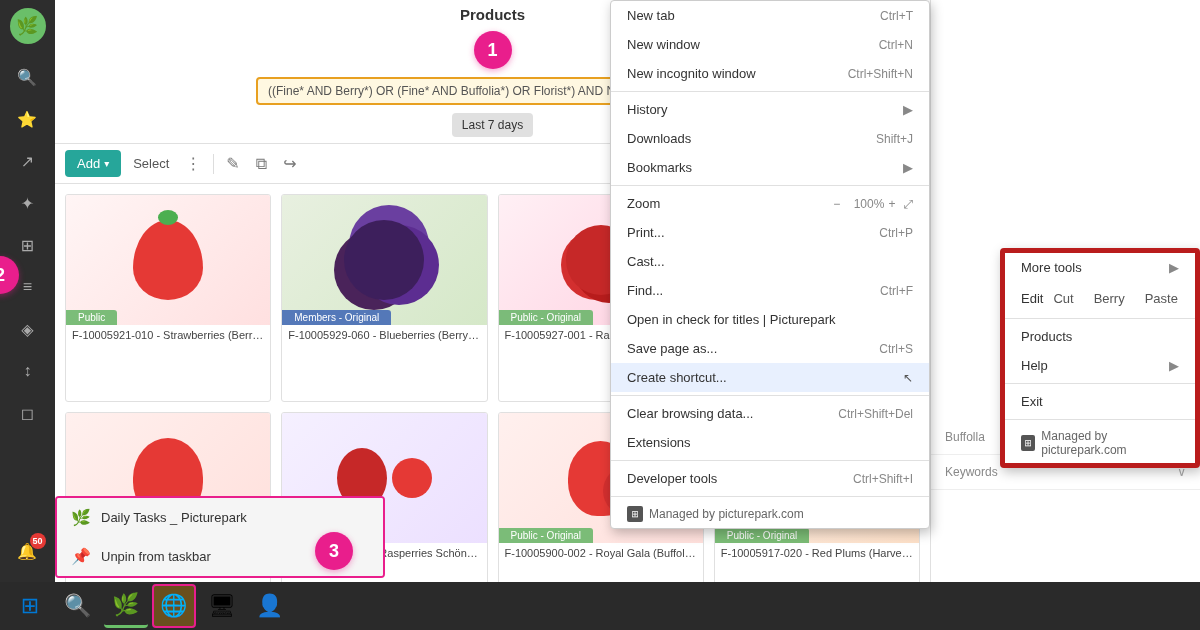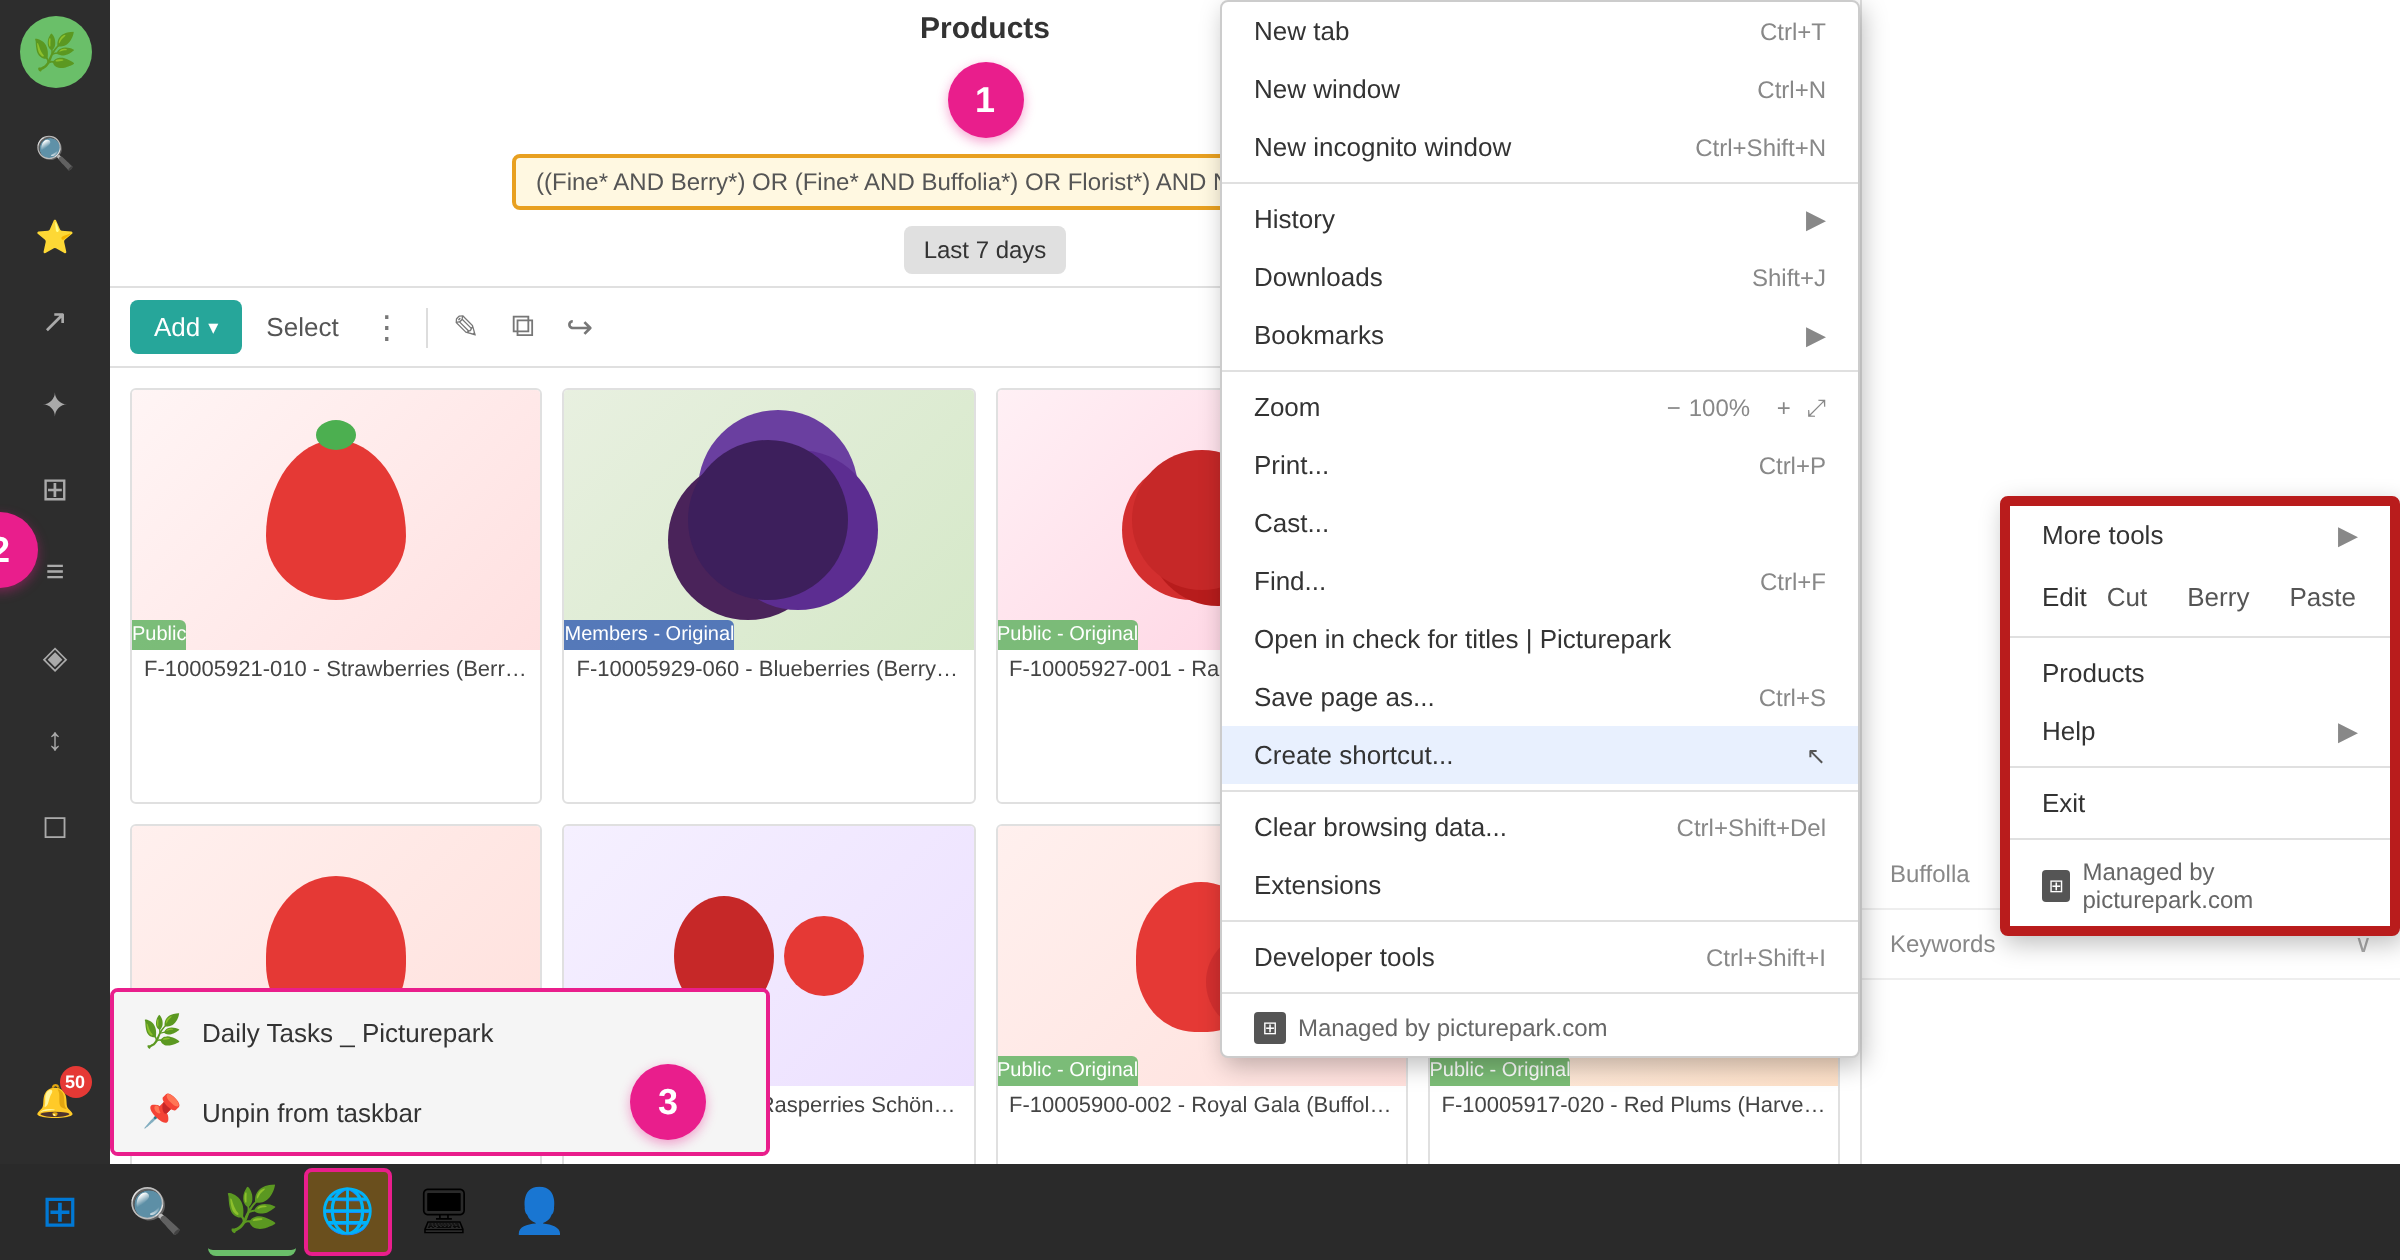--- a/index.html
+++ b/index.html
@@ -208,21 +208,21 @@
       position: relative;
       overflow: hidden;
       background: #f5f5f5;
     }
     .image-label-overlay {
       position: absolute;
       bottom: 0; left: 0;
       background: rgba(100,180,100,0.85);
       color: white;
       font-size: 10px;
-      padding: 2px 0;
+      padding: 2px 12px;
       border-radius: 0 3px 0 0;
       text-align: center;
     }
     .image-label-overlay.members {
       background: rgba(60,100,180,0.85);
       margin-top: 44px;
     }
     .image-title {
       padding: 4px 6px;
       font-size: 11px;
@@ -651,21 +651,21 @@
   </div>
   <div class="menu-item">
     <span>Bookmarks</span>
     <span class="arrow-right">▶</span>
   </div>
   <div class="menu-separator"></div>
   <div class="menu-item">
     <span>Zoom</span>
     <span class="shortcut" style="display:flex;align-items:center;gap:4px;">
       <span>−</span>
-      <span style="min-width:40px;text-align:left;">100%</span>
+      <span style="min-width:40px;text-align:right;">100%</span>
       <span>+</span>
       <span style="margin-left:4px;">⤢</span>
     </span>
   </div>
   <div class="menu-item">
     <span>Print...</span>
     <span class="shortcut">Ctrl+P</span>
   </div>
   <div class="menu-item">
     <span>Cast...</span>

